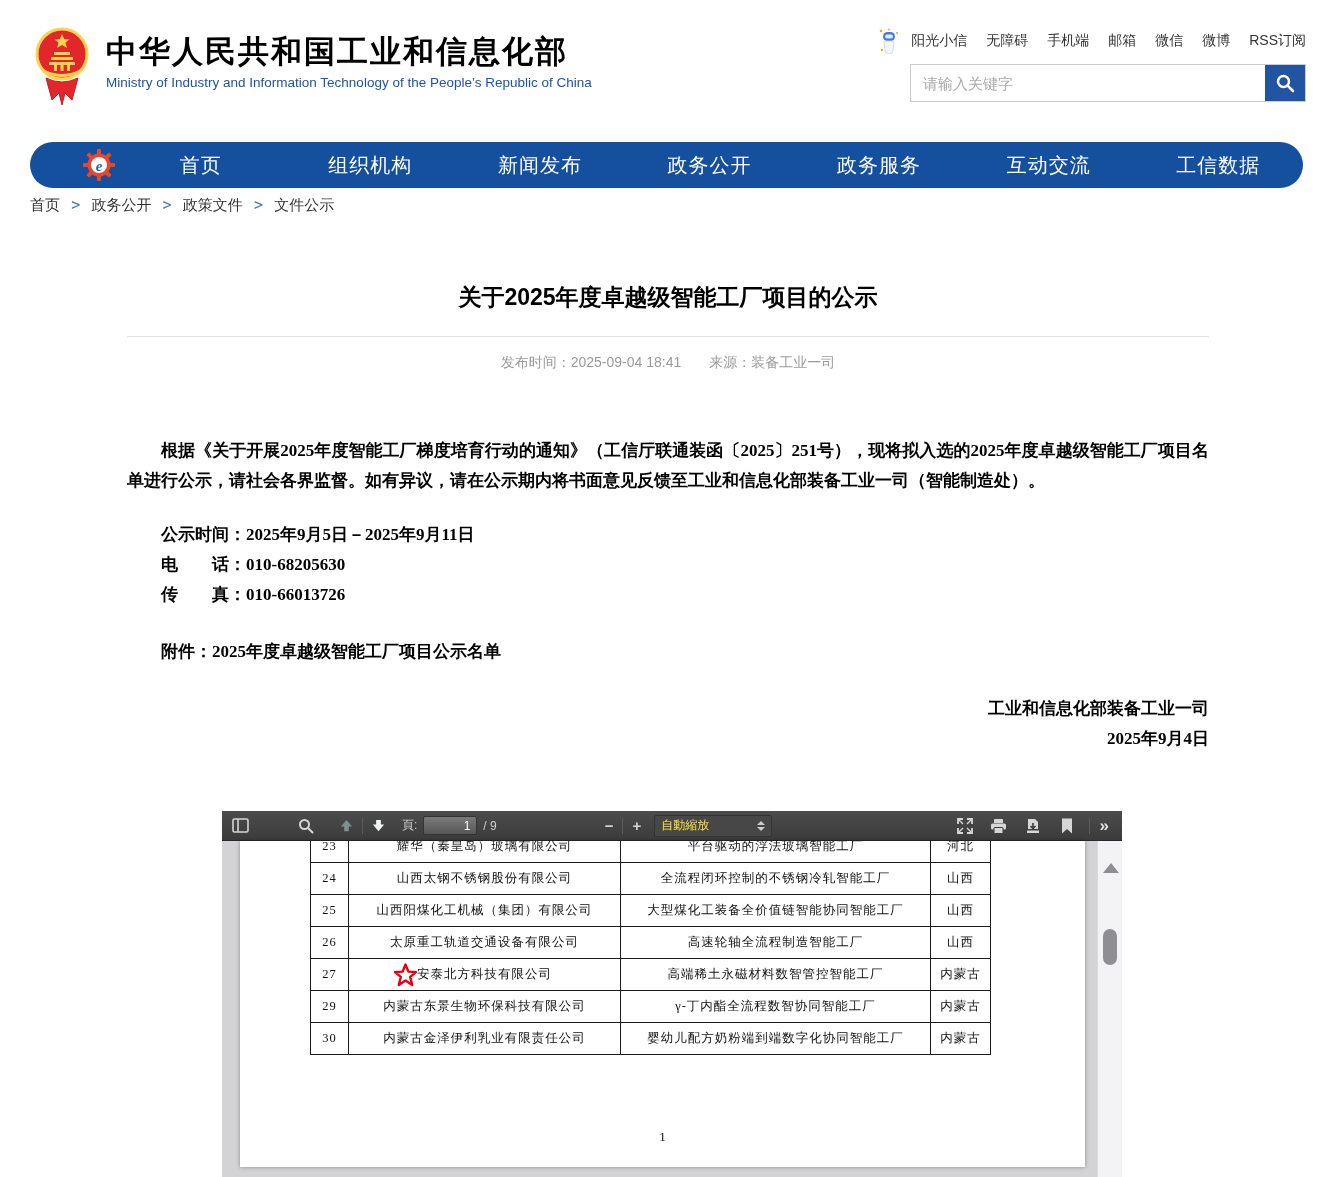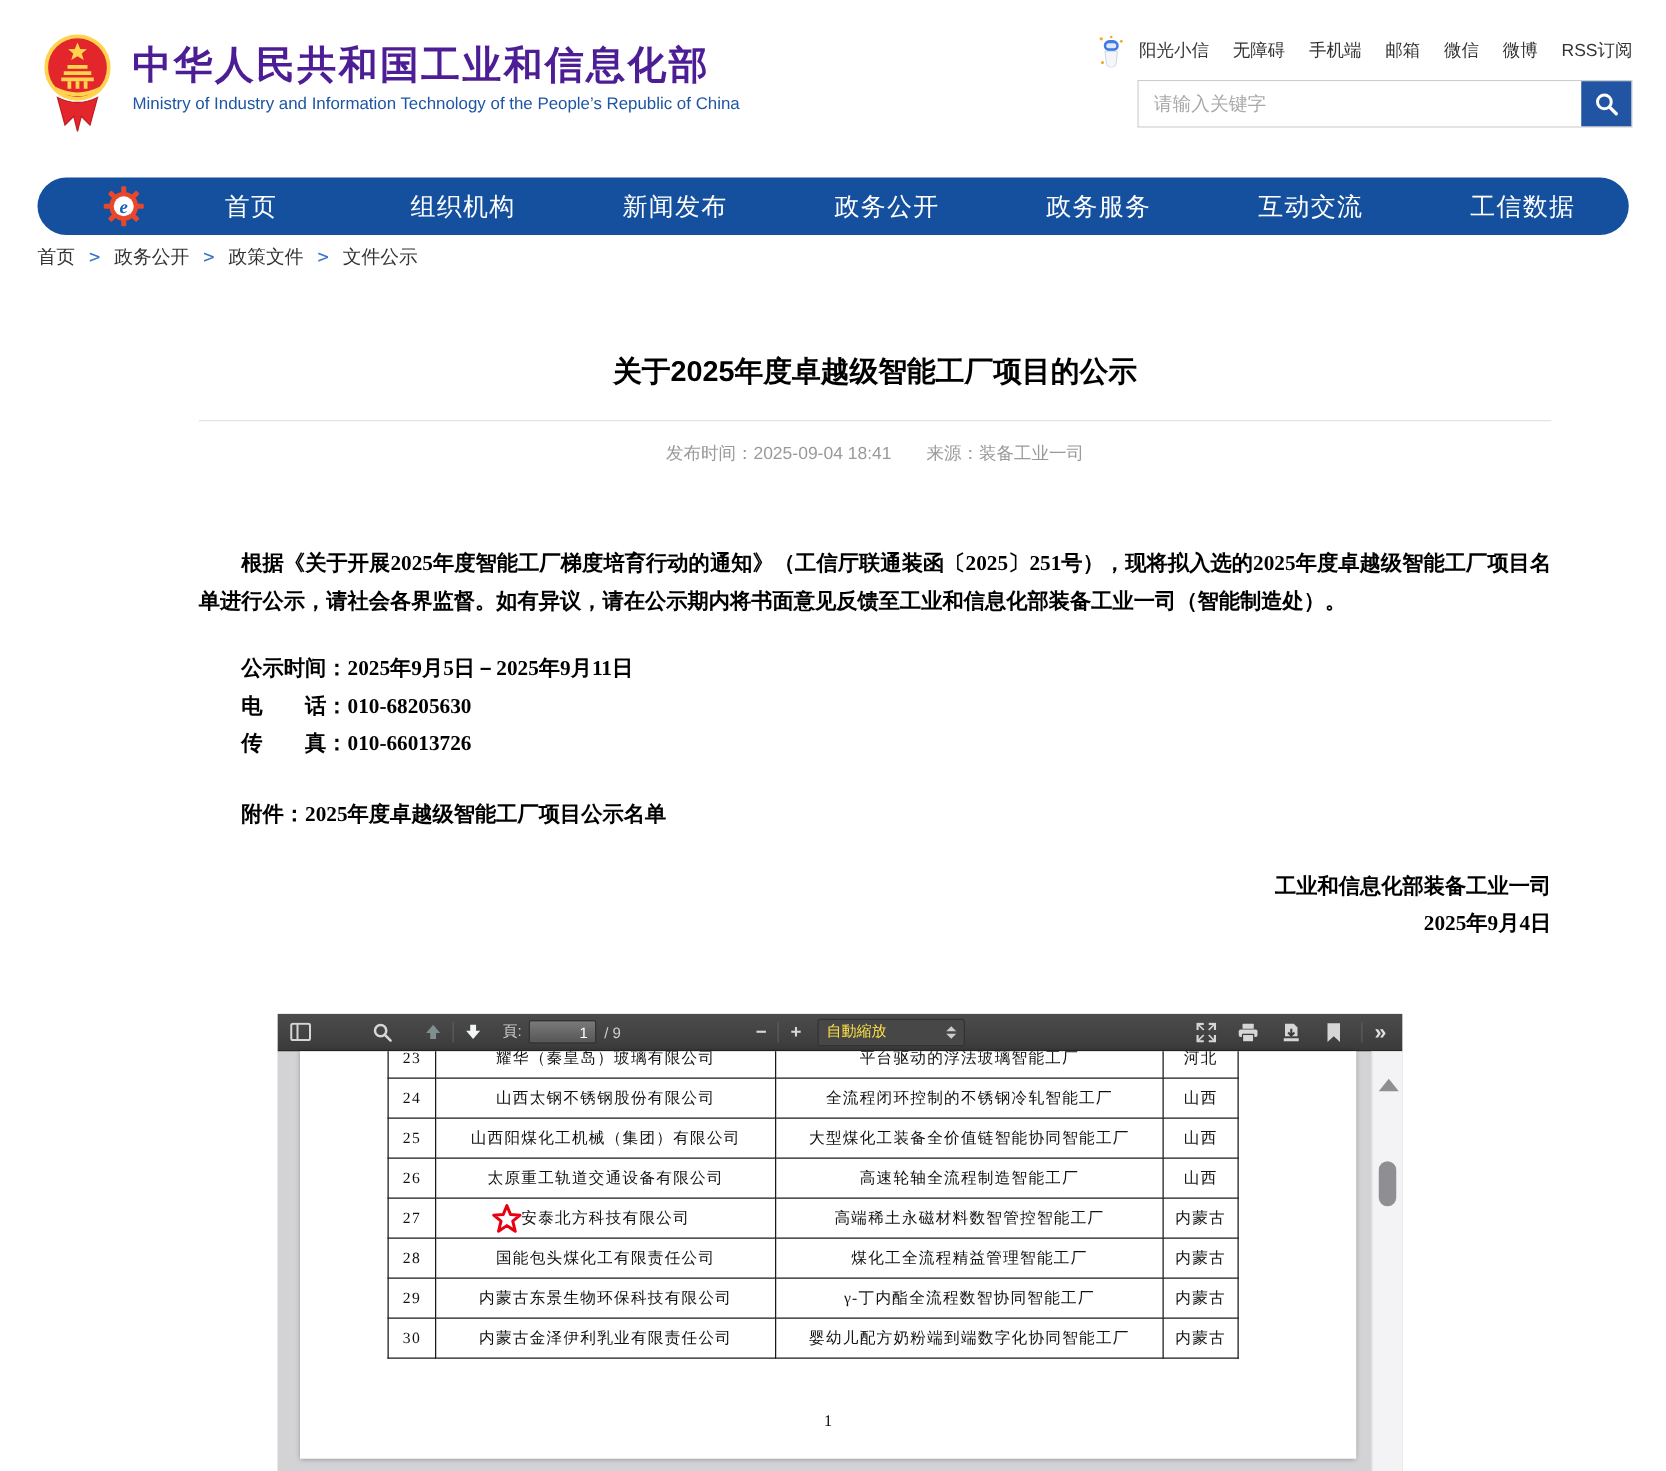--- a/index.html
+++ b/index.html
@@ -7,21 +7,21 @@
   body {
     width:1333px; height:1177px; position:relative; overflow:hidden;
     font-family:"Liberation Sans", sans-serif; color:#333;
   }
 
   
   .header { position:absolute; top:0; left:0; width:100%; height:130px; background:#fff; }
   .logo-group { position:absolute; left:34px; top:26px; display:flex; align-items:flex-start; }
   .emblem { width:56px; height:80px; flex:0 0 auto; }
   .title-block { margin-left:16px; padding-top:8px; }
-  .site-title { font-size:31px; font-weight:bold; color:#4c1d95; letter-spacing:2px; line-height:36px; }
+  .site-title { font-size:31px; font-weight:bold; color:#000000; letter-spacing:2px; line-height:36px; }
   .site-subtitle { font-size:13.5px; color:#1e55a5; margin-top:5px; }
 
   .utility { position:absolute; right:27px; top:28px; display:flex; align-items:center; gap:19px; font-size:14px; color:#333; }
   .utility .u-item { cursor:pointer; white-space:nowrap; }
   .robot { width:22px; height:26px; margin-right:-8px; }
 
   .searchbar { position:absolute; right:27px; top:64px; width:396px; height:38px; border:1px solid #ccc; display:flex; background:#fff; }
   .searchbar input { flex:1; border:none; outline:none; padding:0 12px; font-size:15px; color:#333; font-family:inherit; }
   .searchbar input::placeholder { color:#a9a9a9; }
   .search-btn { width:40px; height:100%; background:#2154a3; border:none; display:flex; align-items:center; justify-content:center; cursor:pointer; }
@@ -32,21 +32,21 @@
   .nav-logo { width:34px; height:34px; margin-left:52px; flex:0 0 auto; }
   .nav-items { flex:1; display:flex; }
   .nav-item { flex:1; text-align:center; color:#fff; font-size:20px; letter-spacing:1px; cursor:pointer; }
 
   
   .breadcrumb { position:absolute; top:196px; left:30px; font-size:15px; color:#333; }
   .breadcrumb .sep { color:#3a76c8; margin:0 7px; font-family:"DejaVu Sans Mono", monospace; }
   .crumb { cursor:pointer; }
 
   
-  .article { position:absolute; top:270px; left:127px; width:1082px;margin-left:32px; }
+  .article { position:absolute; top:270px; left:127px; width:1082px; }
   .article-title { text-align:center; font-size:23px; font-weight:bold; color:#000; margin-top:12px; line-height:30px; }
   .article-divider { border:none; border-top:1px solid #e3e3e3; margin-top:24px; }
   .article-meta { text-align:center; font-size:14px; color:#9a9a9a; margin-top:17px; }
   .article-meta .meta-gap { display:inline-block; width:28px; }
   .article-body { margin-top:64px; font-family:"Liberation Serif","DejaVu Serif",serif; font-size:17px; color:#000; line-height:30px;font-weight:bold; }
   .article-body p { text-indent:2em; }
   .p-first { margin-bottom:24px; text-align:justify; }
   .p-attach { margin-top:27px; }
   .sig-block { margin-top:27px; text-align:right; }
 
@@ -299,26 +299,20 @@
           <td class="col-company starcell">
             <svg class="star-svg" viewBox="0 0 24 24">
               <path d="M12 1.5 L14.9 8.6 L22.5 9.1 L16.7 13.9 L18.7 22 L12 17.5 L5.3 22 L7.3 13.9 L1.5 9.1 L9.1 8.6 Z" fill="#ffffff" stroke="#e60012" stroke-width="2.4" stroke-linejoin="round"></path>
             </svg>
             <span>安泰北方科技有限公司</span>
           </td>
           <td class="col-project">高端稀土永磁材料数智管控智能工厂</td>
           <td class="col-province">内蒙古</td>
         </tr>
         <tr>
-          <td class="col-no">28</td>
-          <td class="col-company">国能包头煤化工有限责任公司</td>
-          <td class="col-project">煤化工全流程精益管理智能工厂</td>
-          <td class="col-province">内蒙古</td>
-        </tr>
-        <tr>
           <td class="col-no">29</td>
           <td class="col-company">内蒙古东景生物环保科技有限公司</td>
           <td class="col-project">γ-丁内酯全流程数智协同智能工厂</td>
           <td class="col-province">内蒙古</td>
         </tr>
         <tr>
           <td class="col-no">30</td>
           <td class="col-company">内蒙古金泽伊利乳业有限责任公司</td>
           <td class="col-project">婴幼儿配方奶粉端到端数字化协同智能工厂</td>
           <td class="col-province">内蒙古</td>

